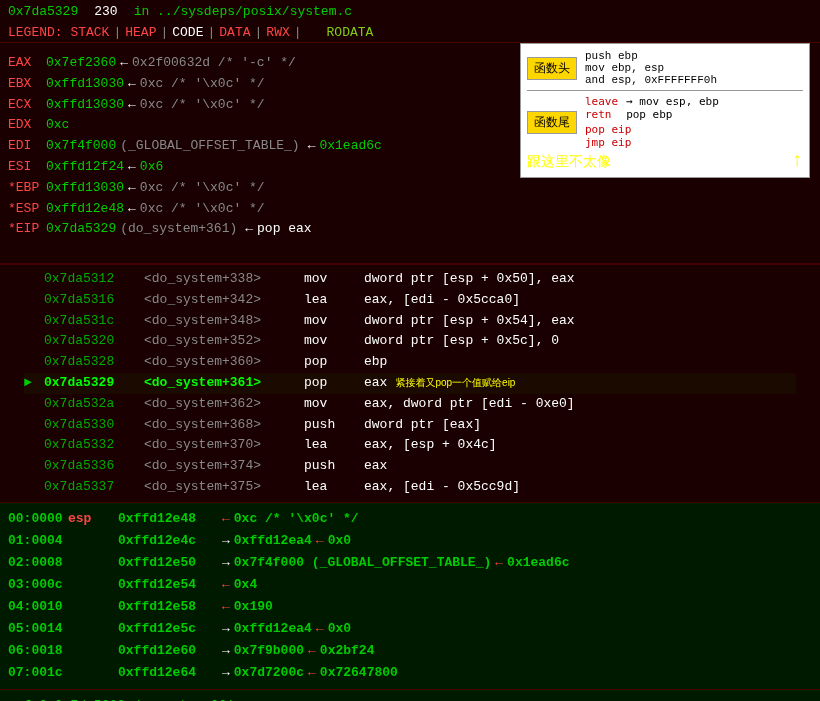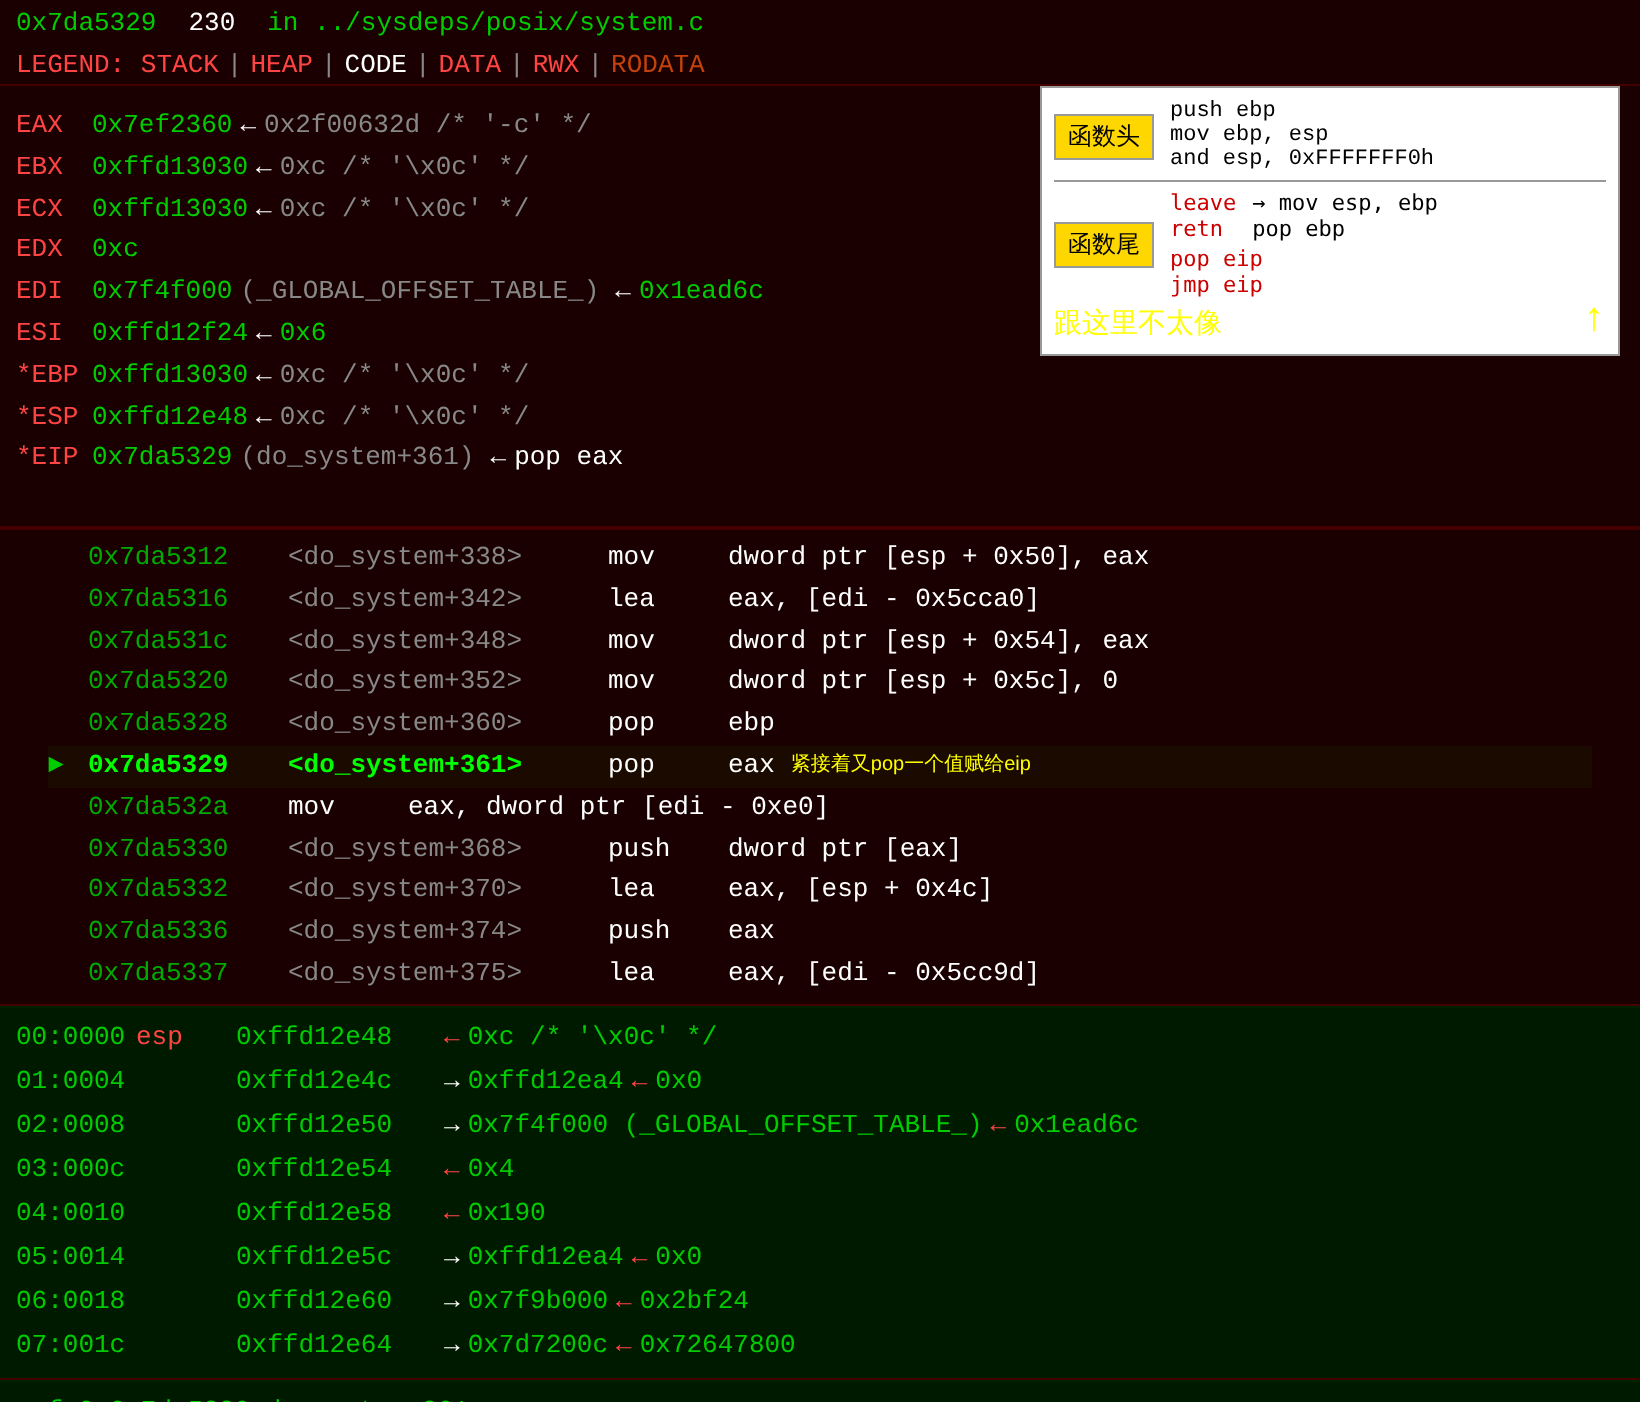--- a/index.html
+++ b/index.html
@@ -29,21 +29,21 @@
       display: flex;
       gap: 4px;
       align-items: center;
     }
     .leg-stack { color: #ff4444; }
     .leg-sep { color: #888888; }
     .leg-heap { color: #ff4444; }
     .leg-code { color: #ffffff; }
     .leg-data { color: #ff4444; }
     .leg-rwx { color: #ff4444; }
-    .leg-rodata { color: #c2410c; }
+    .leg-rodata { color: #84cc16; margin-left: 21px; }
 
     .registers-section {
       padding: 4px 8px;
       background: #1a0000;
       position: relative;
     }
     .reg-row {
       display: flex;
       align-items: center;
       line-height: 1.6;
@@ -104,20 +104,21 @@
     .disasm-fn { color: #888888; width: 160px; }
     .disasm-op { color: #ffffff; width: 60px; }
     .disasm-args { color: #ffffff; flex: 1; }
     .disasm-marker { width: 20px; color: #00cc00; }
     .chinese-pop { color: #ffff00; font-size: 10px; font-family: sans-serif; }
 
     .stack-section {
       background: #001a00;
       padding: 4px 8px;
       border-top: 1px solid #002200;
+      font-weight: bold;
     }
     .stack-row {
       display: flex;
       line-height: 1.7;
       align-items: center;
     }
     .stack-offset { color: #00cc00; width: 60px; }
     .stack-reg { color: #ff4444; width: 50px; }
     .stack-addr { color: #00cc00; width: 100px; }
     .stack-arrow { color: #ffffff; margin: 0 4px; }
@@ -308,20 +309,21 @@
     <span class="disasm-fn" style="color:#00ff00; font-weight:bold;">&lt;do_system+361&gt;</span>
     <span class="disasm-op" style="color:#ffffff;">pop</span>
     <span class="disasm-args" style="display:flex; align-items:center; gap:8px;">
       <span style="color:#ffffff;">eax</span>
       <span class="chinese-pop">紧接着又pop一个值赋给eip</span>
     </span>
   </div>
   <div class="disasm-row">
     <span class="disasm-marker"> </span>
     <span class="disasm-addr">0x7da532a</span>
+    <span class="disasm-fn">&lt;do_system+362&gt;</span>
     <span class="disasm-op">mov</span>
     <span class="disasm-args">eax, dword ptr [edi - 0xe0]</span>
   </div>
   <div class="disasm-row">
     <span class="disasm-marker"> </span>
     <span class="disasm-addr">0x7da5330</span>
     <span class="disasm-fn">&lt;do_system+368&gt;</span>
     <span class="disasm-op">push</span>
     <span class="disasm-args">dword ptr [eax]</span>
   </div>

